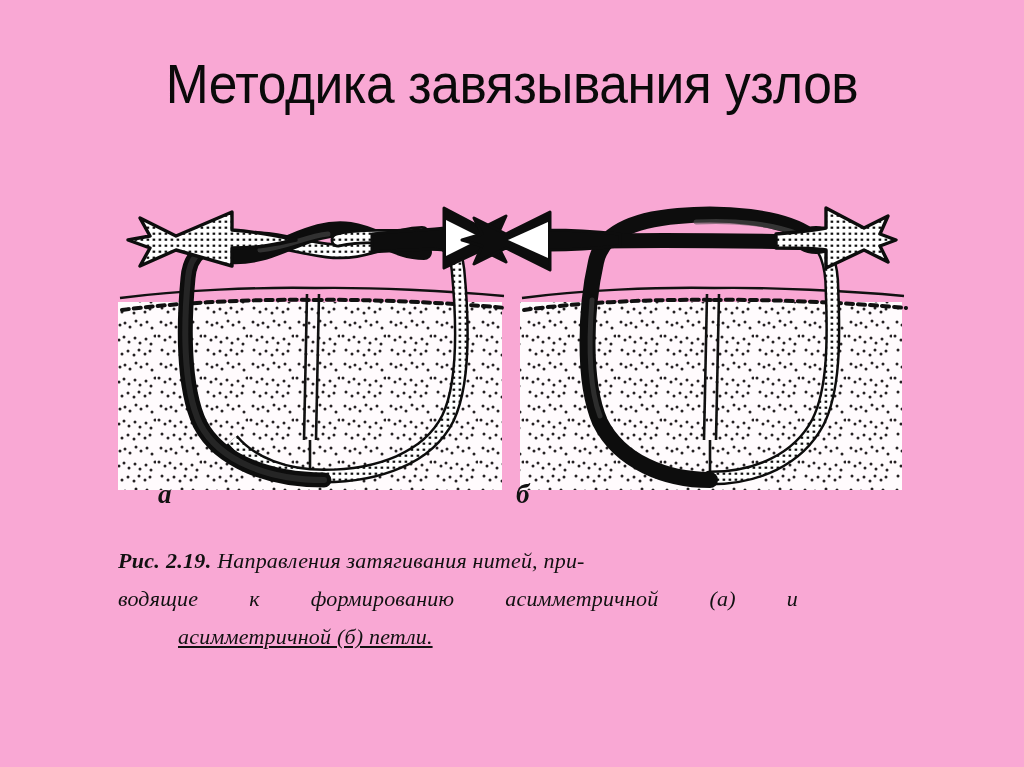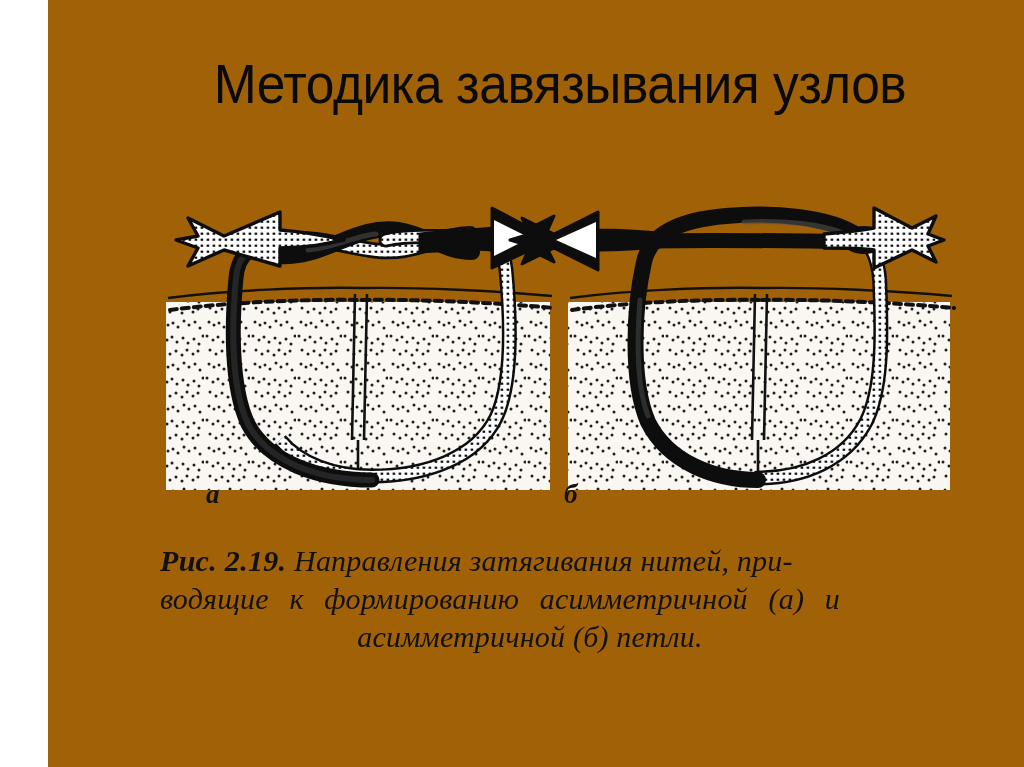--- a/index.html
+++ b/index.html
@@ -13,22 +13,21 @@
     height: 767px;
     position: relative;
     overflow: hidden;
     font-family: "Liberation Sans", sans-serif;
     color: #000000;
   }
 
   #slide {
     position: absolute;
     inset: 0;
-    background: #a16207;
-    margin-left: 48px;
+    background: #f9a8d4;
   }
 
   
   #slide-title {
     position: absolute;
     left: 0;
     top: 52px;
     width: 1024px;
     text-align: center;
     font-family: "Liberation Sans", sans-serif;
@@ -68,34 +67,34 @@
     font-size: 27px;
     line-height: 27px;
     color: #121212;
   }
   #panel-label-a { left: 48px;  top: 291px; }
   #panel-label-b { left: 406px; top: 291px; }
 
   
   #figure-caption {
     position: absolute;
-    left: 2px;
+    left: 8px;
     top: 352px;
     width: 680px;
     font-family: "Liberation Serif", serif;
     font-style: italic;
-    font-size: 30px;
+    font-size: 22px;
     line-height: 38px;
     color: #111111;
     letter-spacing: 0.2px;
   }
   .cap-line { display: block; white-space: nowrap; }
   #caption-line-1 { text-align: left; }
   #caption-line-2 { text-align: justify; text-align-last: justify; }
-  #caption-line-3 { text-align: center; padding-left: 60px; }
+  #caption-line-3 { padding-left: 60px; text-decoration: underline; }
   #caption-figno {
     font-weight: 700;
     font-style: italic;
     letter-spacing: 0.3px;
   }
 </style>
 </head>
 <body>
 
 <div id="slide">

